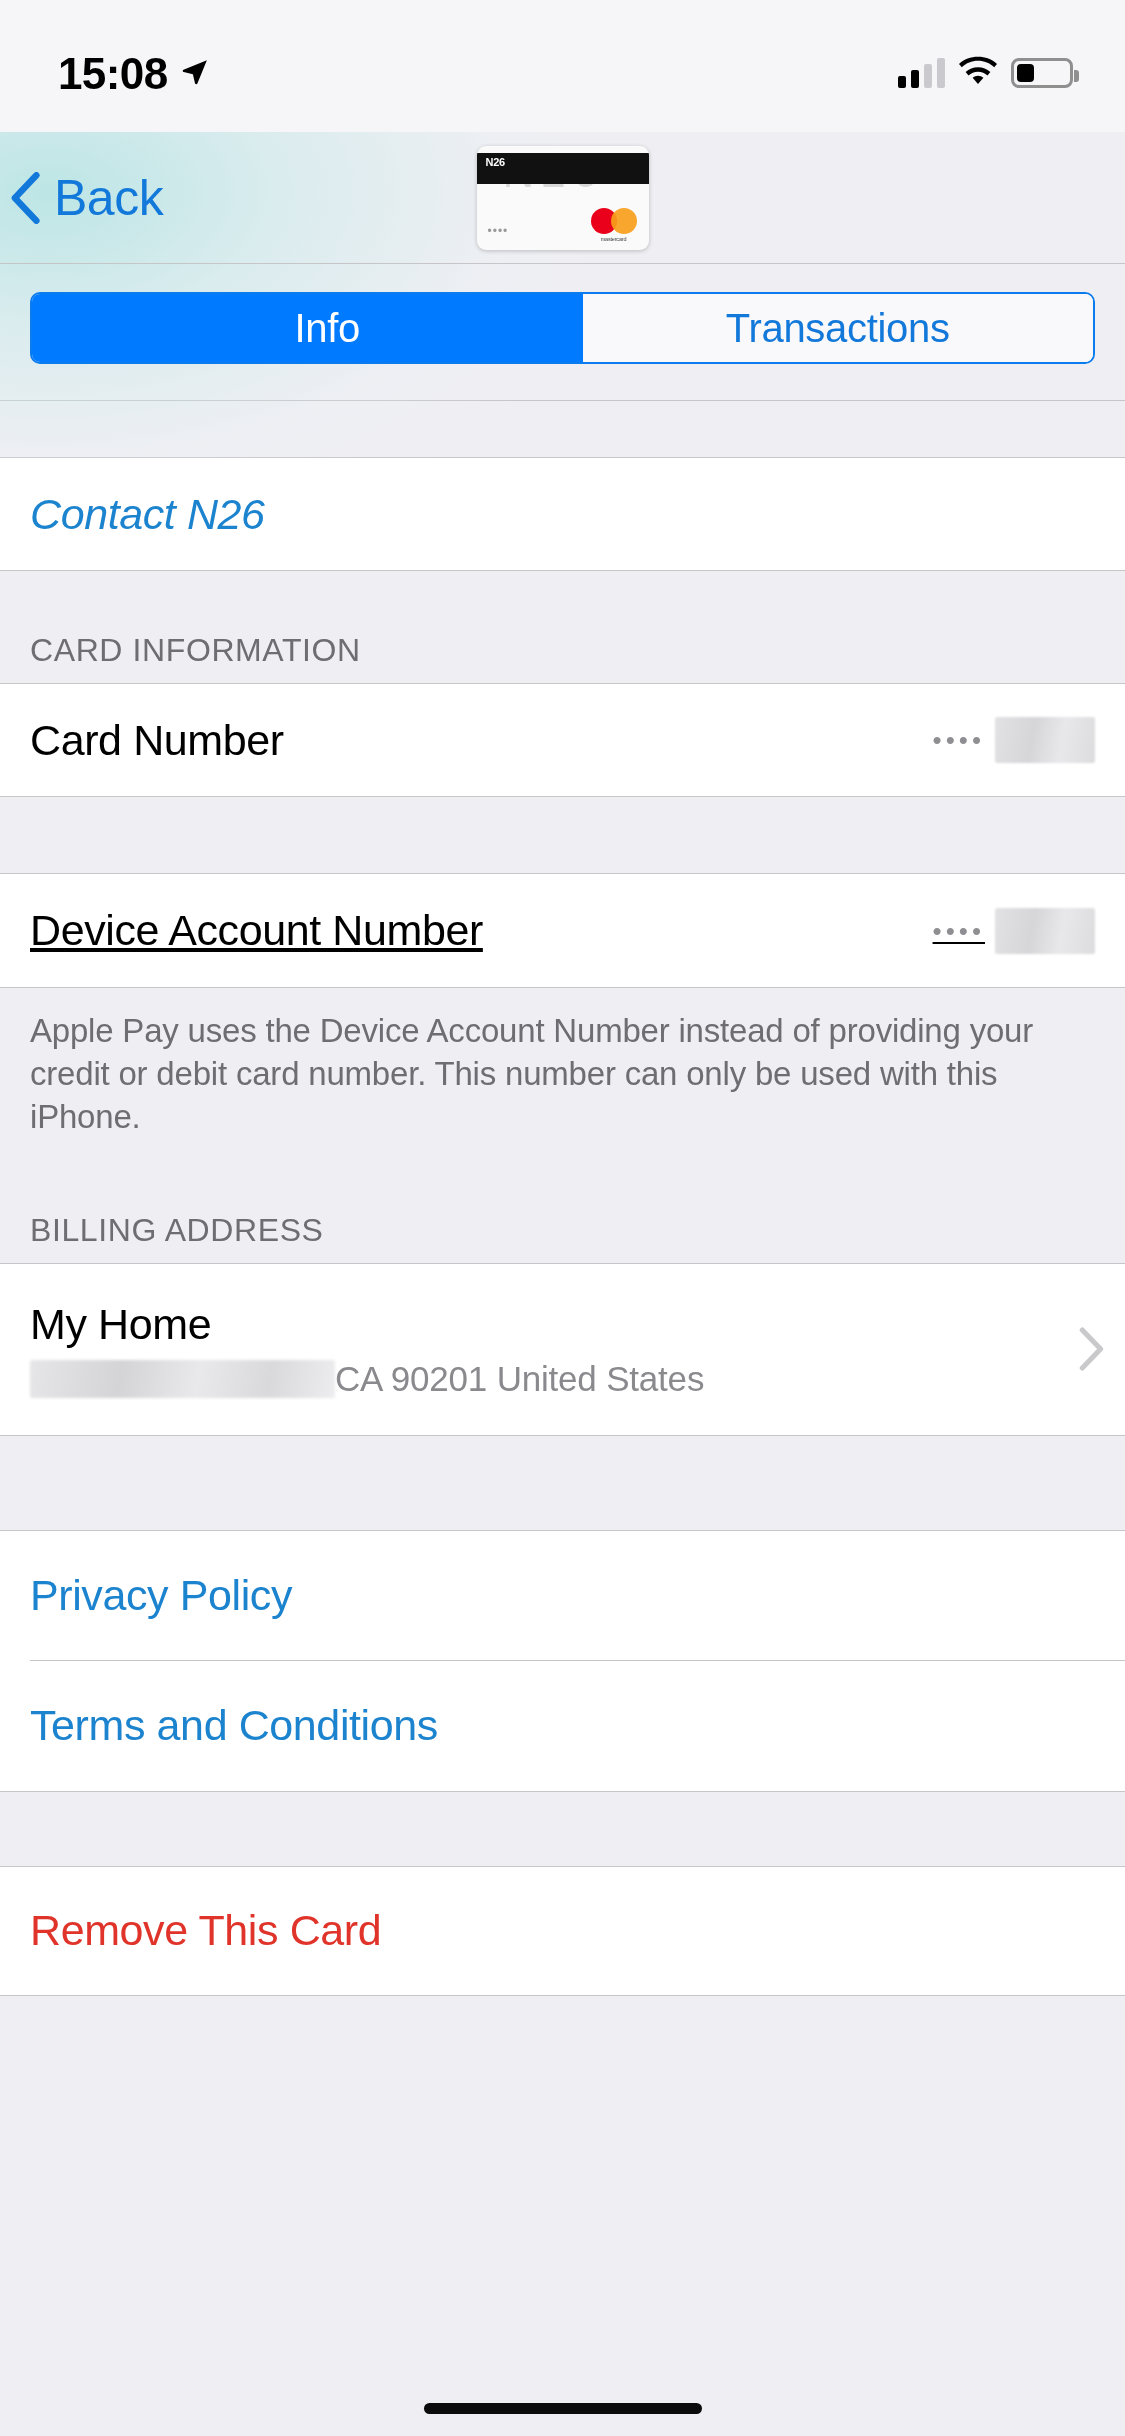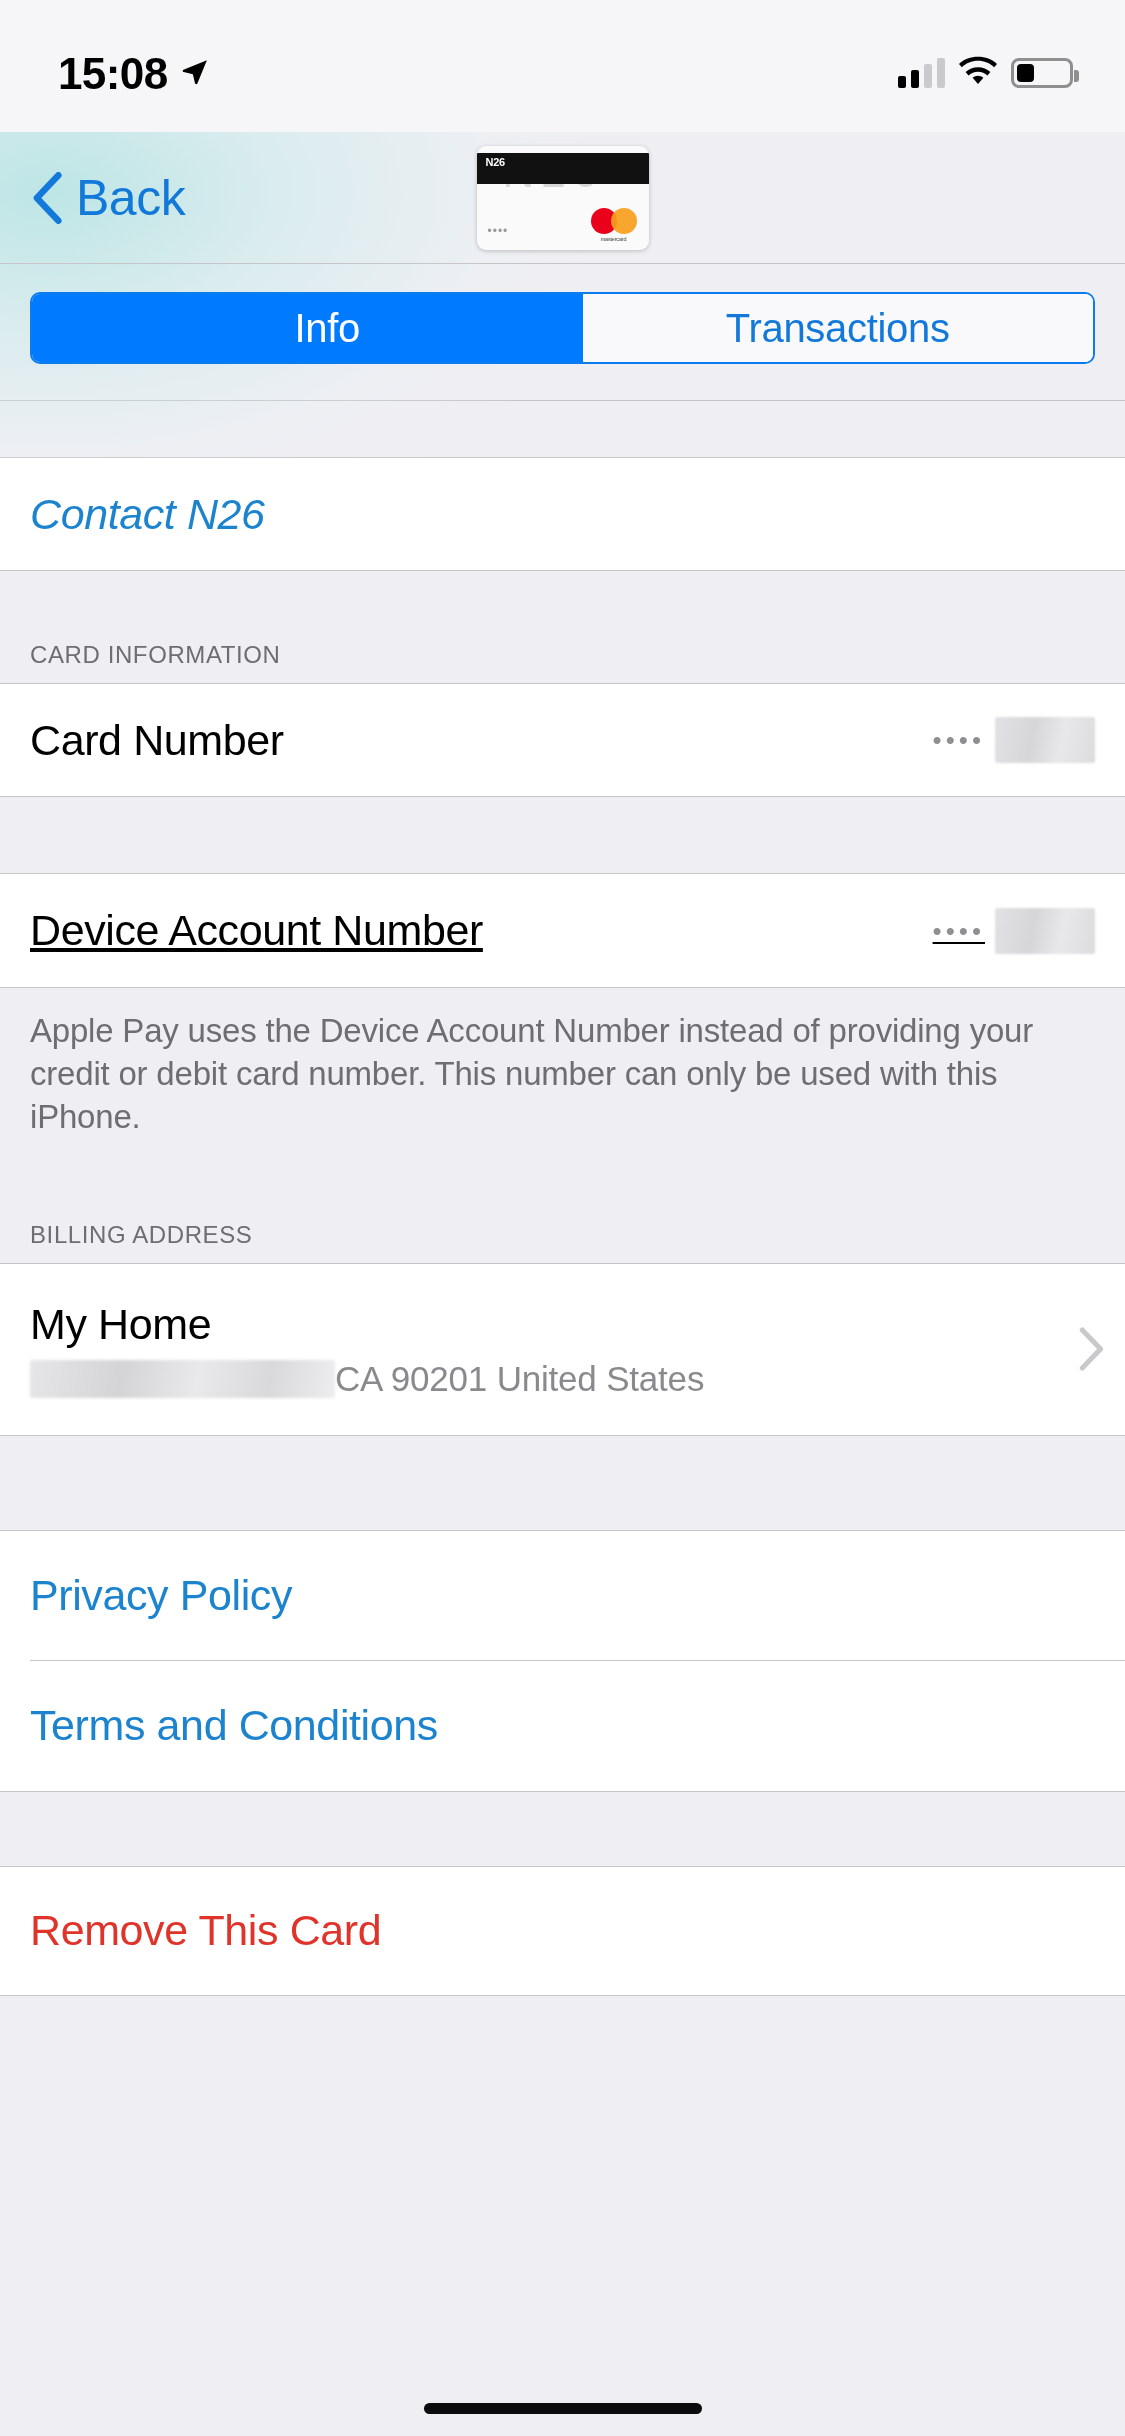--- a/index.html
+++ b/index.html
@@ -46,21 +46,21 @@
 
   
   .navbar {
     position:relative; height:132px;
     display:flex; align-items:center;
     border-bottom:1px solid #C6C6C8;
     background:transparent;
   }
   .back-btn {
     display:flex; align-items:center; gap:14px;
-    padding-left:32px; cursor:pointer; position:relative; z-index:3;
+    padding-left:10px; cursor:pointer; position:relative; z-index:3;
   }
   .back-chevron { width:30px; height:52px; }
   .back-label { font-size:50px; color:#1279DA; letter-spacing:-0.5px; }
 
   
   .card-thumb {
     position:absolute; left:50%; top:50%; transform:translate(-50%,-50%);
     width:172px; height:104px; border-radius:9px; background:#FAFAFA;
     box-shadow:0 1px 4px rgba(0,0,0,.22); overflow:hidden; z-index:2;
   }
@@ -109,21 +109,21 @@
   .value-wrap { display:flex; align-items:center; gap:10px; }
   .dots { font-size:26px; color:#8E8E93; letter-spacing:4px; line-height:1; }
   .redact {
     background:linear-gradient(100deg,#E2E2E4 0%,#D6D6D9 38%,#E8E8EA 66%,#DCDCDE 100%);
     border-radius:2px; filter:blur(1.2px);
   }
 
   .section-header {
     background:#EFEEF3; display:flex; align-items:flex-end;
     padding:0 30px 14px 30px;
-    font-size:24px; color:#6D6D72; letter-spacing:0.6px;
+    font-size:32px; color:#6D6D72; letter-spacing:0.6px;
   }
   .footer-note {
     background:#EFEEF3; padding:22px 30px 28px 30px;
     font-size:33px; line-height:1.30; color:#6D6D72; letter-spacing:-0.2px;
     border-bottom:1px solid #C6C6C8;
   }
 
   
   .addr-cell {
     background:#fff; display:flex; align-items:center; justify-content:space-between;

